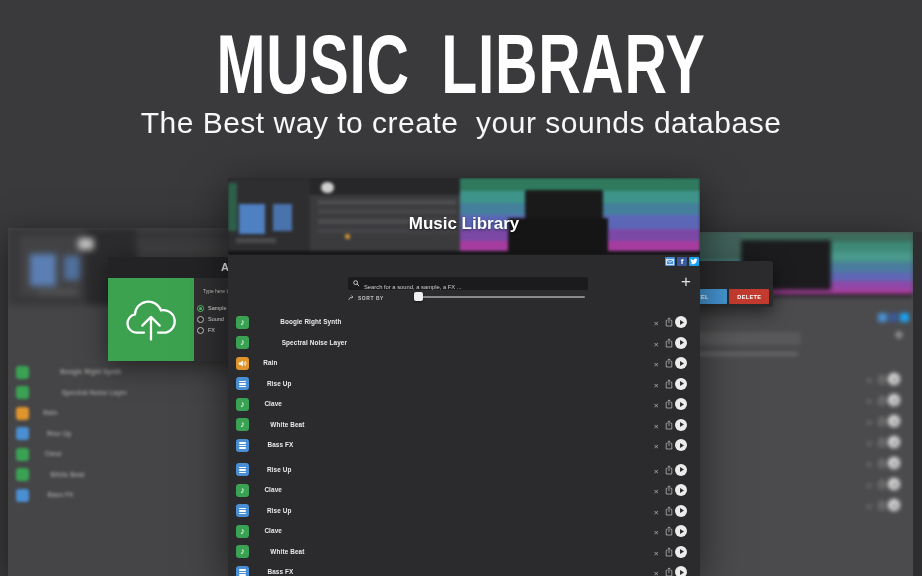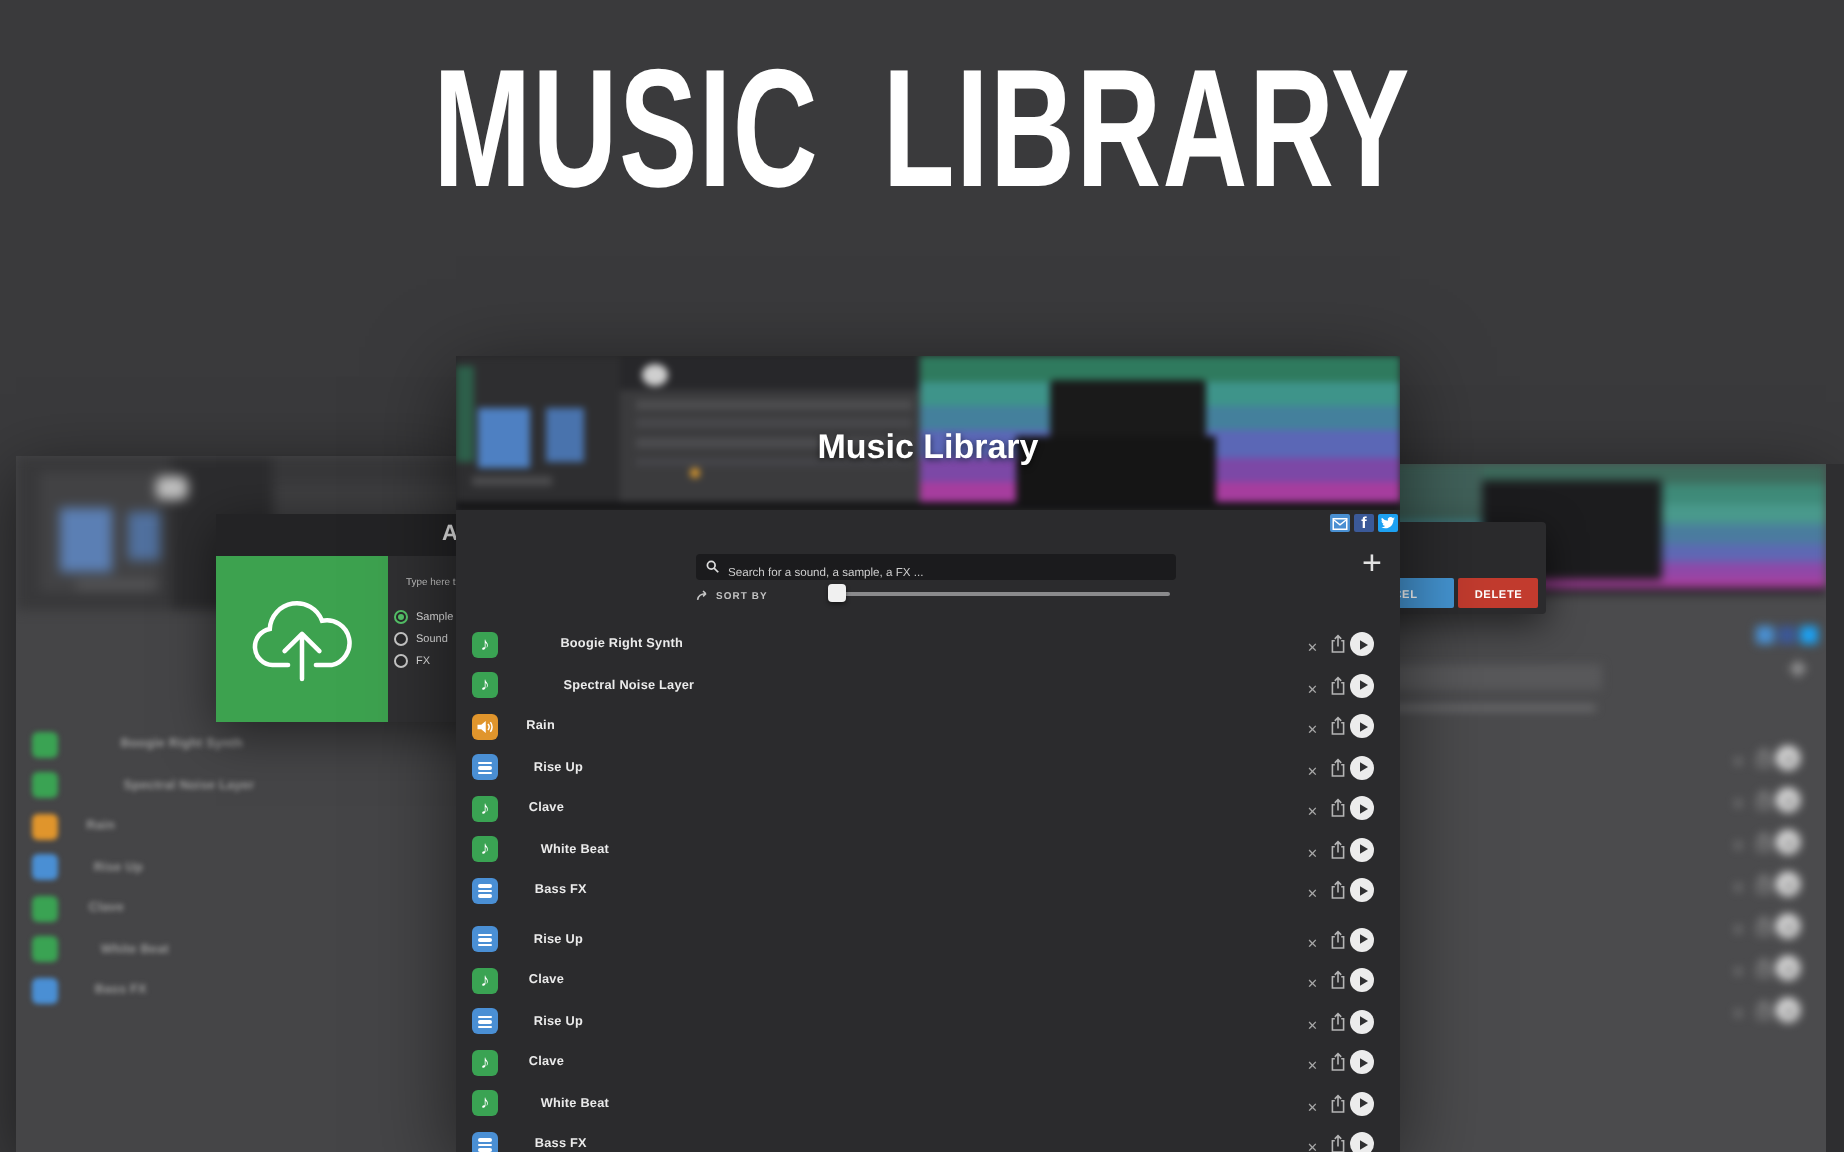--- a/index.html
+++ b/index.html
@@ -118,20 +118,21 @@
   .t-actions .a-play{position:absolute;left:447px;top:4px;width:12px;height:12px;border-radius:50%;
     background:#ececec;display:flex;align-items:center;justify-content:center;}
   .t-actions .a-play svg{margin-left:1px;}
 </style>
 </head>
 <body>
 
 <div class="stage">
 
   <h1 class="hero-title">MUSIC LIBRARY</h1>
+  <p class="hero-sub">The Best way to create  your sounds database</p>
 
   <div class="win left-win">
     <div class="lw-art">
       <b class="sh" style="left:12px;top:8px;width:60px;height:60px;background:#424244;"></b>
       <b class="sh" style="left:22px;top:26px;width:26px;height:32px;background:#5b7fb4;"></b>
       <b class="sh" style="left:56px;top:28px;width:16px;height:24px;background:#50709e;"></b>
       <b class="sh" style="left:78px;top:0;width:50px;height:77px;background:#2c2c2e;"></b>
       <b class="sh" style="left:70px;top:10px;width:16px;height:12px;background:#bdbdbd;border-radius:4px;"></b>
       <b class="sh" style="left:130px;top:14px;width:94px;height:56px;background:#3f3f41;"></b>
       <b class="sh" style="left:30px;top:62px;width:40px;height:5px;background:#555557;"></b>

